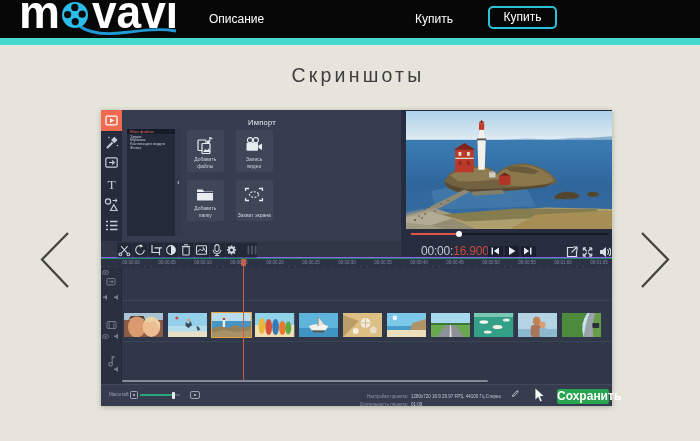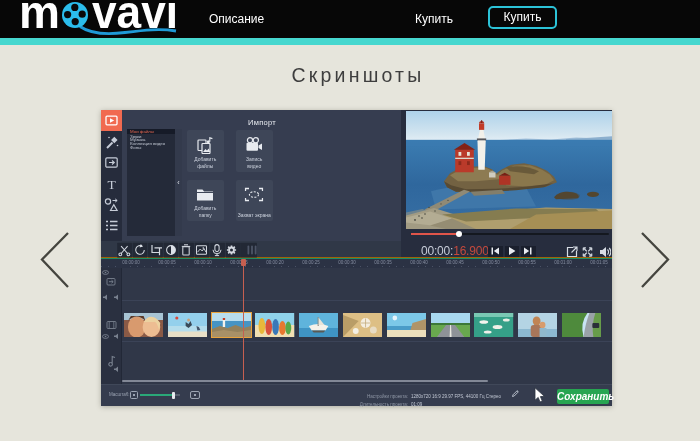--- a/index.html
+++ b/index.html
@@ -6,21 +6,21 @@
 html,body { width:700px; height:441px; overflow:hidden; }
 body { font-family:"Liberation Sans", sans-serif; background:#e6e5dc; position:relative; }
 #hdr { position:absolute; left:0; top:0; width:700px; height:38px; background:#070707; }
 #strip { position:absolute; left:0; top:38px; width:700px; height:7px; background:#46d7cf; }
 .nav { position:absolute; top:12px; color:#fff; font-size:12px; }
 #n1 { left:209px; } #n2 { left:285px; } #n3 { left:415px; }
 #buy { position:absolute; left:488px; top:6px; width:69px; height:23px; border:2px solid #2cc3d8; border-radius:5px; color:#fff; font-size:12px; text-align:center; line-height:19px; }
 #dl { position:absolute; left:574px; top:6px; width:92px; height:24px; background:#30c0d6; border-radius:5px; color:#fff; font-size:12px; text-align:center; line-height:24px; }
 #h1t { position:absolute; left:8px; top:63.5px; width:700px; text-align:center; font-size:19.5px; letter-spacing:3.2px; color:#3e3e3e; }
 .chev { position:absolute; }
-#app { position:absolute; left:101px; top:110px; width:511px; height:296px; background:#a16207; box-shadow:0 1px 5px rgba(60,60,50,0.35); }
+#app { position:absolute; left:101px; top:110px; width:511px; height:296px; background:#8b5cf6; box-shadow:0 1px 5px rgba(60,60,50,0.35); }
 #app > div, #app > svg { position:absolute; }
 #side { left:0; top:0; width:21px; height:131px; background:#262c3c; }
 #impbg { left:21px; top:0; width:279px; height:131px; background:#363d50; }
 #imptitle { left:120px; top:7.5px; width:82px; text-align:center; font-size:7.5px; color:#e9ecf1; letter-spacing:0.3px; }
 #panel { left:25.5px; top:18.5px; width:48.5px; height:107px; background:#242a39; }
 #selrow { position:absolute; left:0; top:0; width:100%; height:5.4px; background:#161b28; }
 #plist { position:absolute; left:0; top:0; width:200%; transform:scale(0.5); transform-origin:0 0; color:#c0c6d2; font-size:8.8px; line-height:7.5px; }
 #plist .sel { color:#e0654f; }
 #plist div { padding:0 0 0 6px; white-space:nowrap; }
 #plist div.sel { padding-top:1.6px; padding-bottom:1.6px; }
@@ -52,21 +52,21 @@
 #playhead { position:absolute; left:142px; top:148.7px; width:1px; height:121.3px; background:#c65f50; }
 #phhandle { position:absolute; left:140.2px; top:148.7px; width:4.4px; height:7px; background:#c65f50; border-radius:1px; }
 #scrollbar { left:21px; top:270px; width:366px; height:2.4px; background:#828896; border-radius:1.2px; }
 #bottom { left:0; top:273.8px; width:511px; height:22.2px; background:#353c4e; border-top:1px solid #404859; }
 #zoomlbl { position:absolute; left:8px; top:7px; font-size:9px; transform:scale(0.5); transform-origin:0 0; color:#9ba3b2; }
 #zslider { position:absolute; left:39px; top:9.7px; width:40px; height:1.6px; background:#565e6e; }
 #zfill { position:absolute; left:0; top:0; width:33px; height:1.6px; background:#2aa878; }
 #zhandle { position:absolute; left:32px; top:-2.6px; width:2.6px; height:7px; background:#e8eaee; border-radius:1px; }
 #projlbl { position:absolute; left:157px; top:7px; width:150px; font-size:9px; transform:scale(0.5); transform-origin:100% 0; text-align:right; color:#8f97a6; line-height:1.85; }
 #projval { position:absolute; left:310px; top:7px; width:200px; font-size:9px; transform:scale(0.5); transform-origin:0 0; color:#c2c8d4; line-height:1.85; }
-#save { position:absolute; left:456px; top:4.2px; width:51.5px; height:15.2px; background:#27a551; border-radius:2px; color:#fff; font-size:10px; font-weight:bold; text-align:center; line-height:15.2px;font-style:italic; }
+#save { position:absolute; left:456px; top:4.2px; width:51.5px; height:15.2px; background:#27a551; border-radius:2px; color:#fff; font-size:12px; font-weight:bold; text-align:center; line-height:15.2px; }
 </style>
 </head>
 <body>
 <div id="hdr">
   <svg id="logo" width="185" height="38" style="position:absolute;left:0;top:0" viewBox="0 0 185 38">
     <path d="M80 26.5 C 90 33.5, 105 35, 125 32.5 C 145 30, 160 28.5, 176 31" fill="none" stroke="#1f9ad6" stroke-width="2.8"></path>
     <text x="19" y="28" font-family="Liberation Sans, sans-serif" font-weight="bold" font-size="47" fill="#ffffff" textLength="41" lengthAdjust="spacingAndGlyphs">m</text>
     <circle cx="75" cy="15" r="13" fill="#2bbdec"></circle>
     <circle cx="74.8" cy="7.4" r="3.6" fill="#0a0a0a"></circle>
     <circle cx="67.6" cy="14.6" r="3.6" fill="#0a0a0a"></circle>

